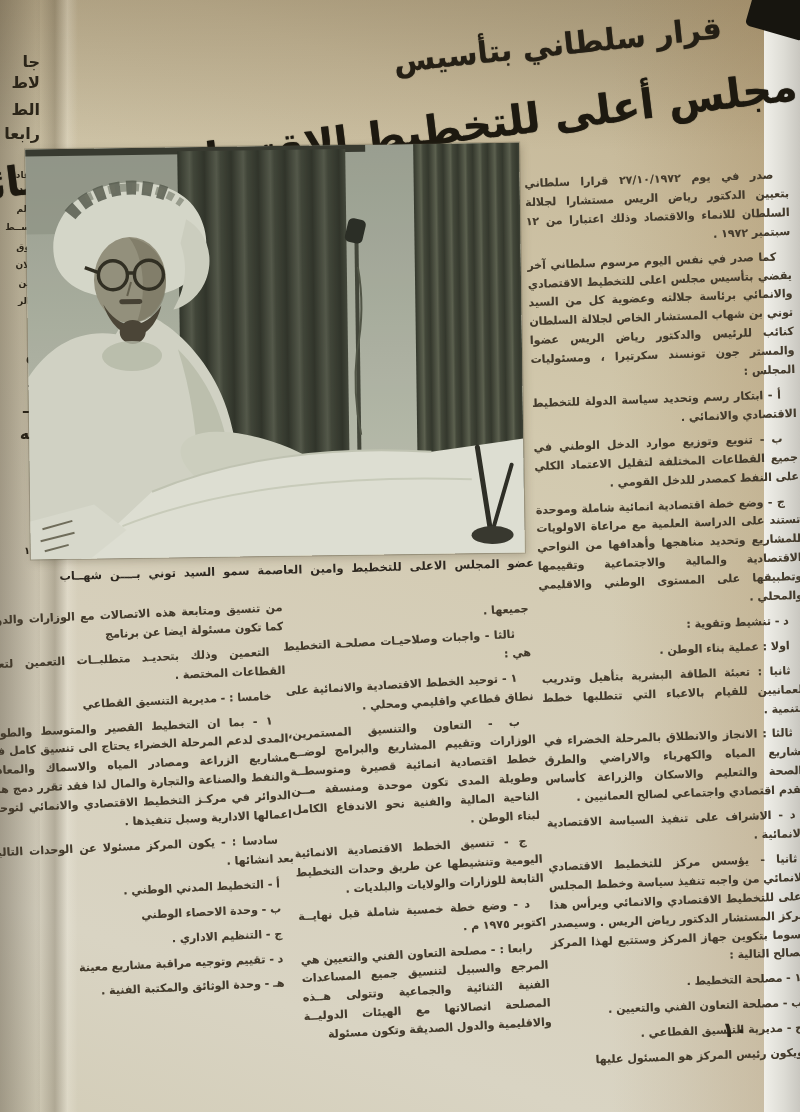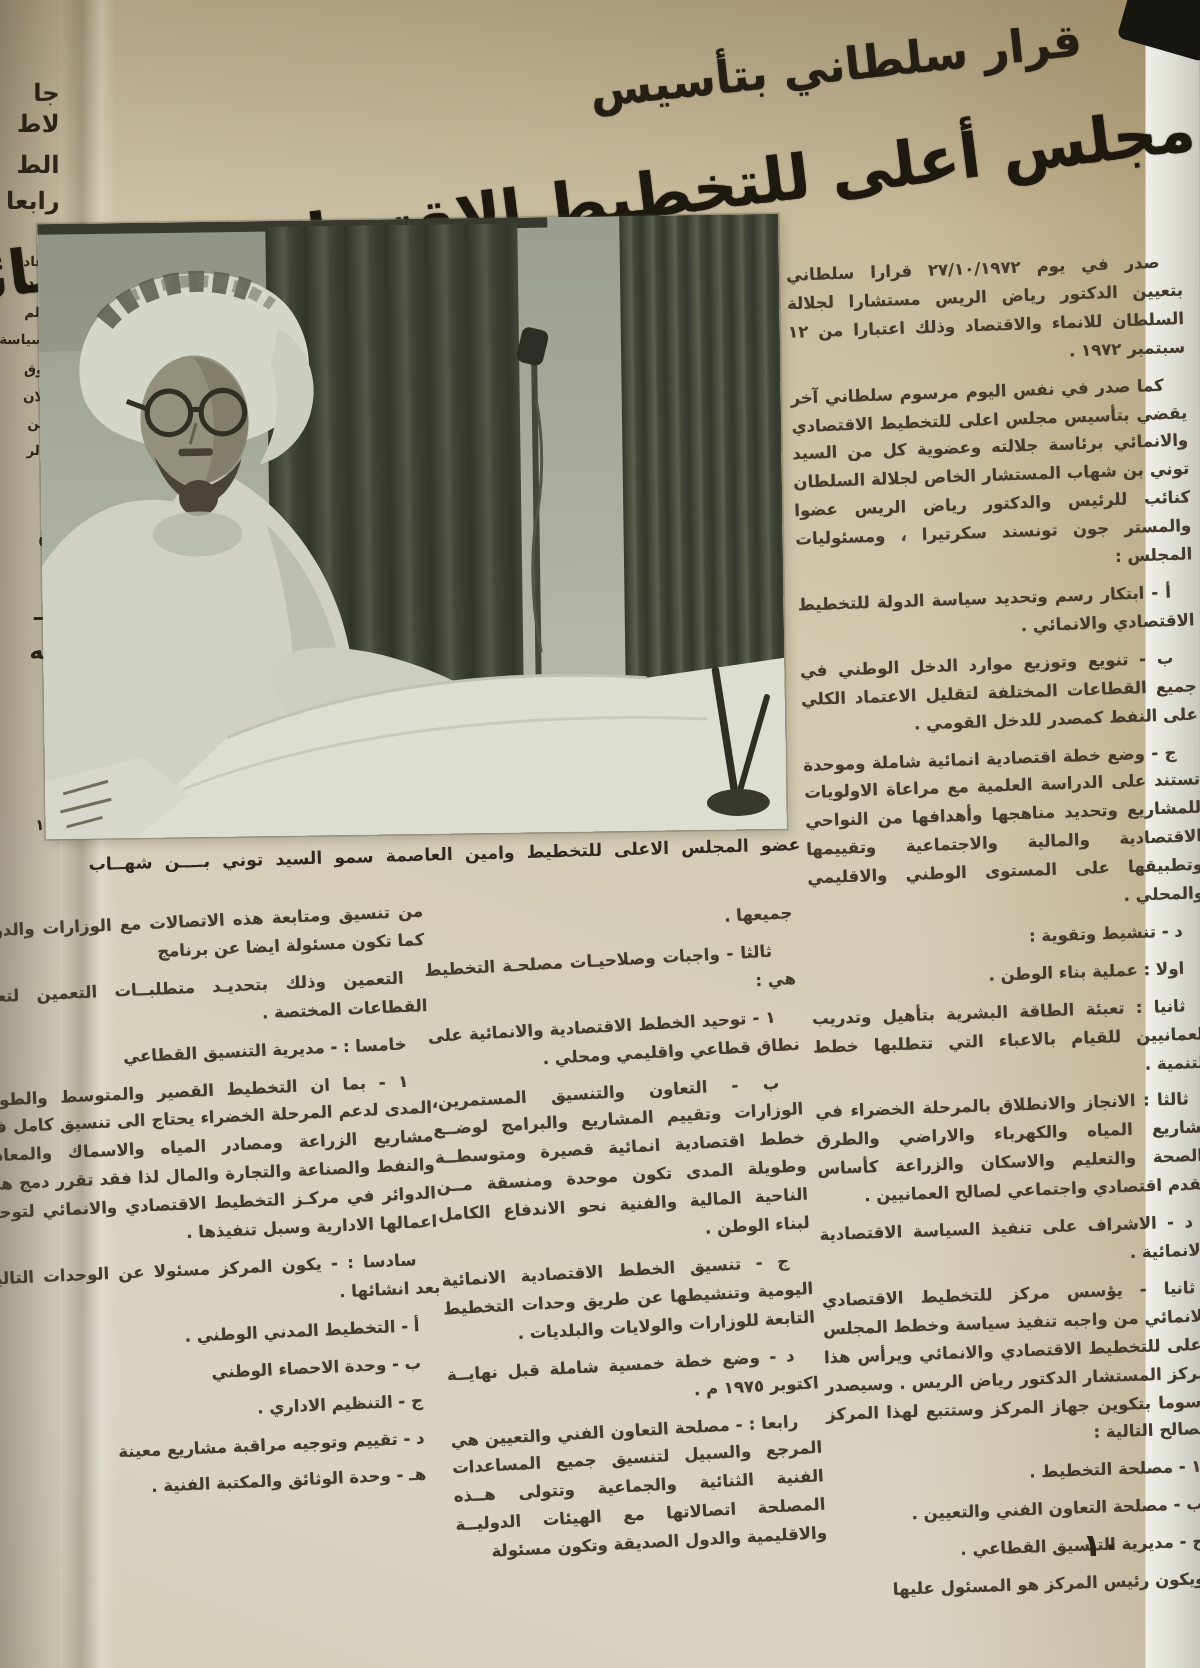--- a/index.html
+++ b/index.html
@@ -64,21 +64,21 @@
   <div class="bg corner-wedge"></div>
 
   <div class="gutter">
     <span class="gf-big g0">جا</span>
     <span class="gf-big g1">لاط</span>
     <span class="gf-big g2">الط</span>
     <span class="gf-big g3">رابعا</span>
     <span class="gf-sm g4">غاد</span>
     <span class="gf-sm g5">١١</span>
     <span class="gf-sm g6">الم</span>
-    <span class="gf-sm g7">سياسة</span>
+    <span class="gf-sm g7">ســط</span>
     <span class="gf-sm g8">وق</span>
     <span class="gf-sm g9">لان</span>
     <span class="gf-sm g10">ين</span>
     <span class="gf-sm g11">الر</span>
     <span class="gf-big g12">ق</span>
     <span class="gf-big g13">تـ</span>
     <span class="gf-big g14">جـ</span>
     <span class="gf-big g15">فه</span>
     <span class="gf-sm g16">١</span>
   </div>

